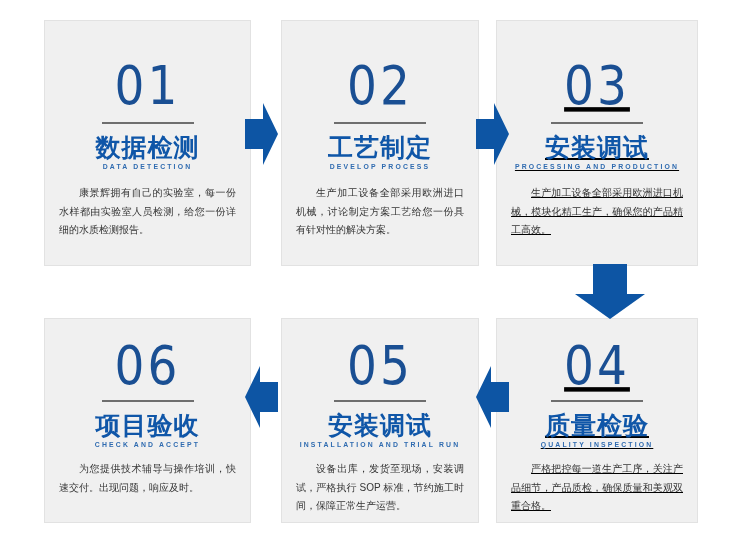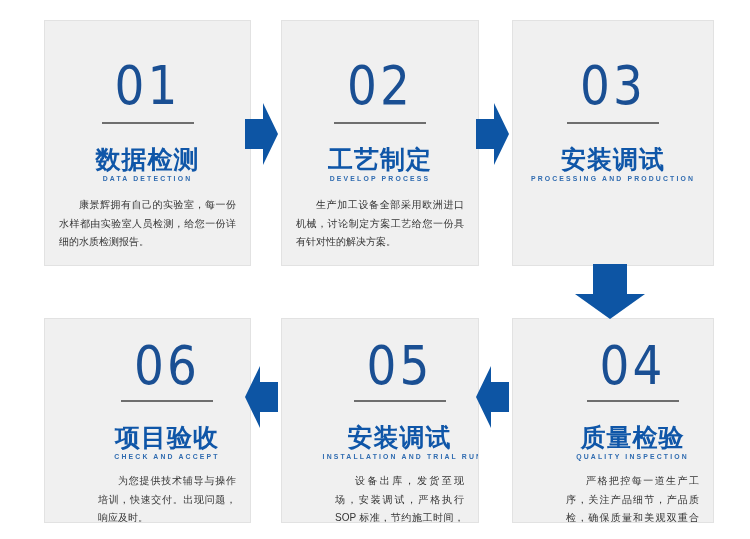--- a/index.html
+++ b/index.html
@@ -24,25 +24,25 @@
 
   
   .card {
     position: absolute;
     background: #f0f0f0;
     border: 1px solid #e2e2e2;
     box-sizing: border-box;
     overflow: hidden;
   }
   .card-r1 { top: 20px;  height: 246px; }
-  .card-r2 { top: 318px; height: 205px; padding-left: 39px; }
+  .card-r2 { top: 318px; height: 205px; }
 
   .col-1 { left: 44px;  width: 207px; }
   .col-2 { left: 281px; width: 198px; }
-  .col-3 { left: 512px; width: 202px; }
+  .col-3 { left: 496px; width: 202px; text-decoration: underline; }
 
   
   .num {
     text-align: center;
     color: #1a4f93;
     font-family: "DejaVu Sans", sans-serif;
     font-weight: 400;
     font-size: 47px;
     line-height: 1;
     letter-spacing: 3px;
@@ -60,21 +60,21 @@
   }
   .card-r2 .divider { margin-top: 14px; }
 
   .cn-title {
     text-align: center;
     color: #0f56a8;
     font-weight: 700;
     font-size: 25px;
     letter-spacing: 1px;
     line-height: 1.05;
-    margin-top: 22px;
+    margin-top: 10px;
     font-family: "Liberation Sans", "DejaVu Sans", sans-serif;
   }
 
   .en-title {
     text-align: center;
     color: #2f6bb0;
     font-size: 7px;
     font-weight: 700;
     letter-spacing: 2.2px;
     margin-top: 3px;
@@ -120,20 +120,21 @@
     <div class="cn-title">工艺制定</div>
     <div class="en-title">DEVELOP PROCESS</div>
     <div class="body-text">生产加工设备全部采用欧洲进口机械，讨论制定方案工艺给您一份具有针对性的解决方案。</div>
   </div>
 
   <div class="card card-r1 col-3">
     <div class="num">03</div>
     <div class="divider"></div>
     <div class="cn-title">安装调试</div>
     <div class="en-title">PROCESSING AND PRODUCTION</div>
+    <div class="body-text">生产加工设备全部采用欧洲进口机械，模块化精工生产，确保您的产品精工高效。</div>
   </div>
 
   <div class="card card-r2 col-1">
     <div class="num">06</div>
     <div class="divider"></div>
     <div class="cn-title">项目验收</div>
     <div class="en-title">CHECK AND ACCEPT</div>
     <div class="body-text">为您提供技术辅导与操作培训，快速交付。出现问题，响应及时。</div>
   </div>
 

